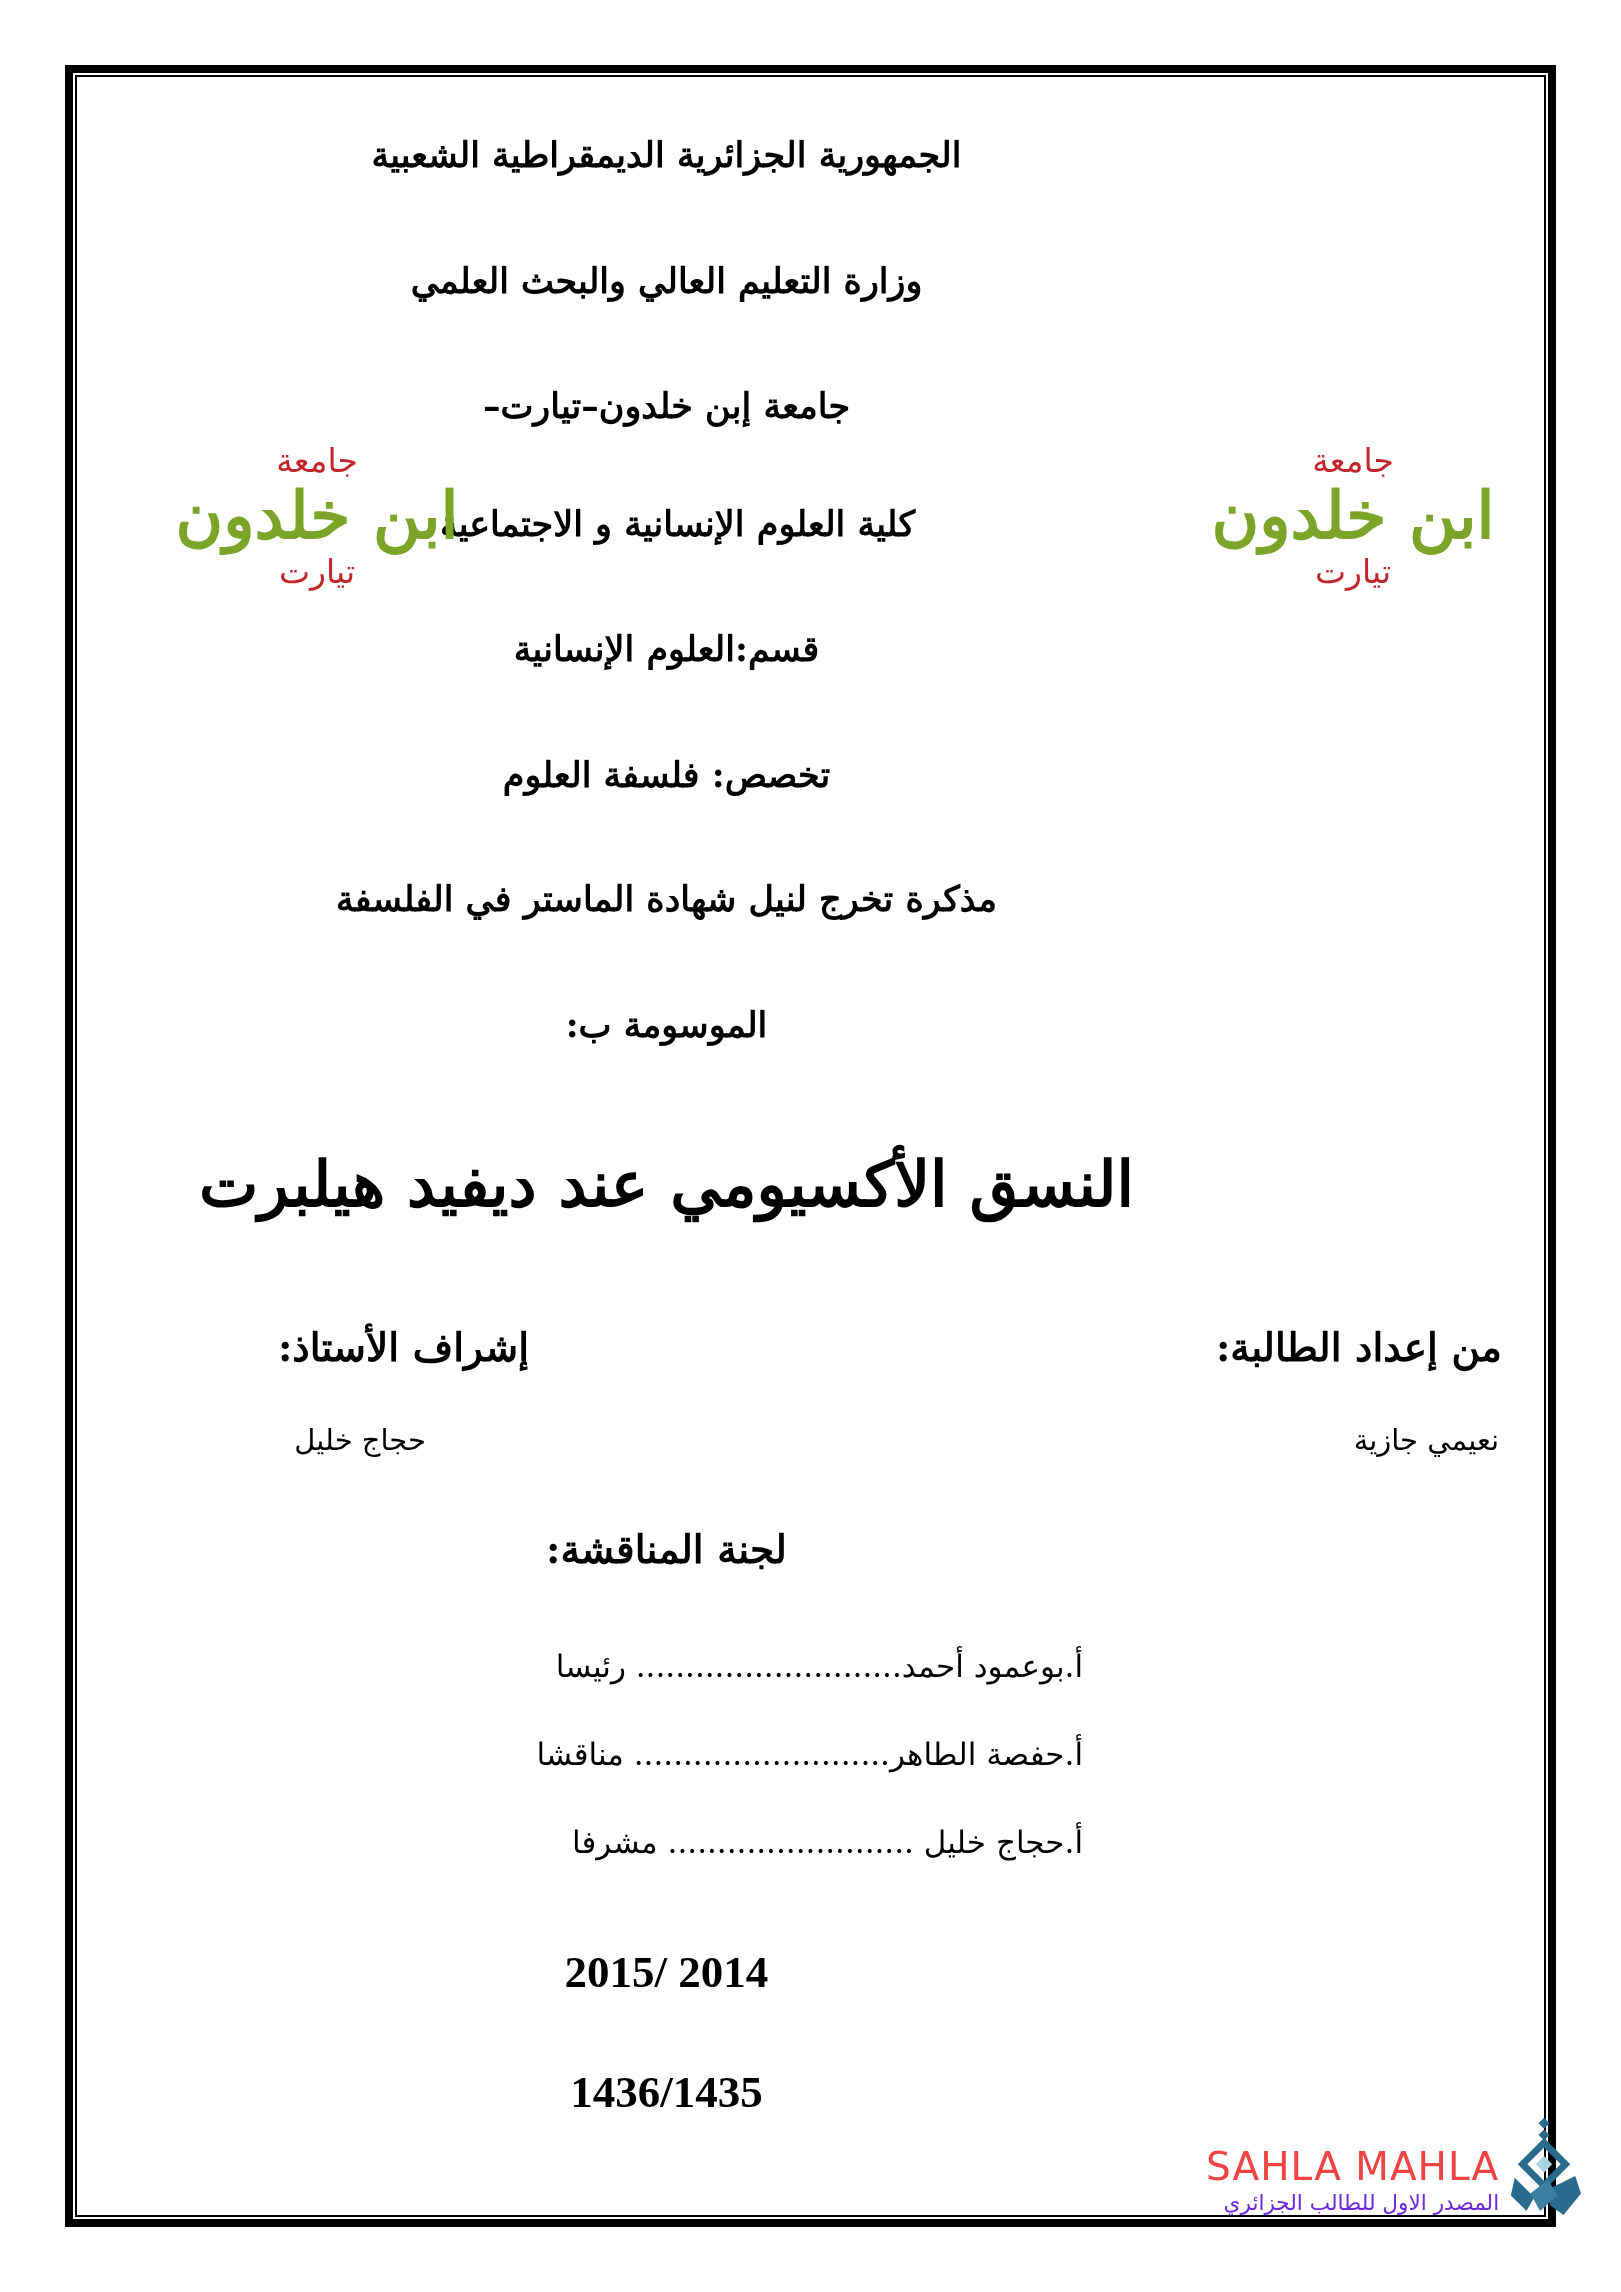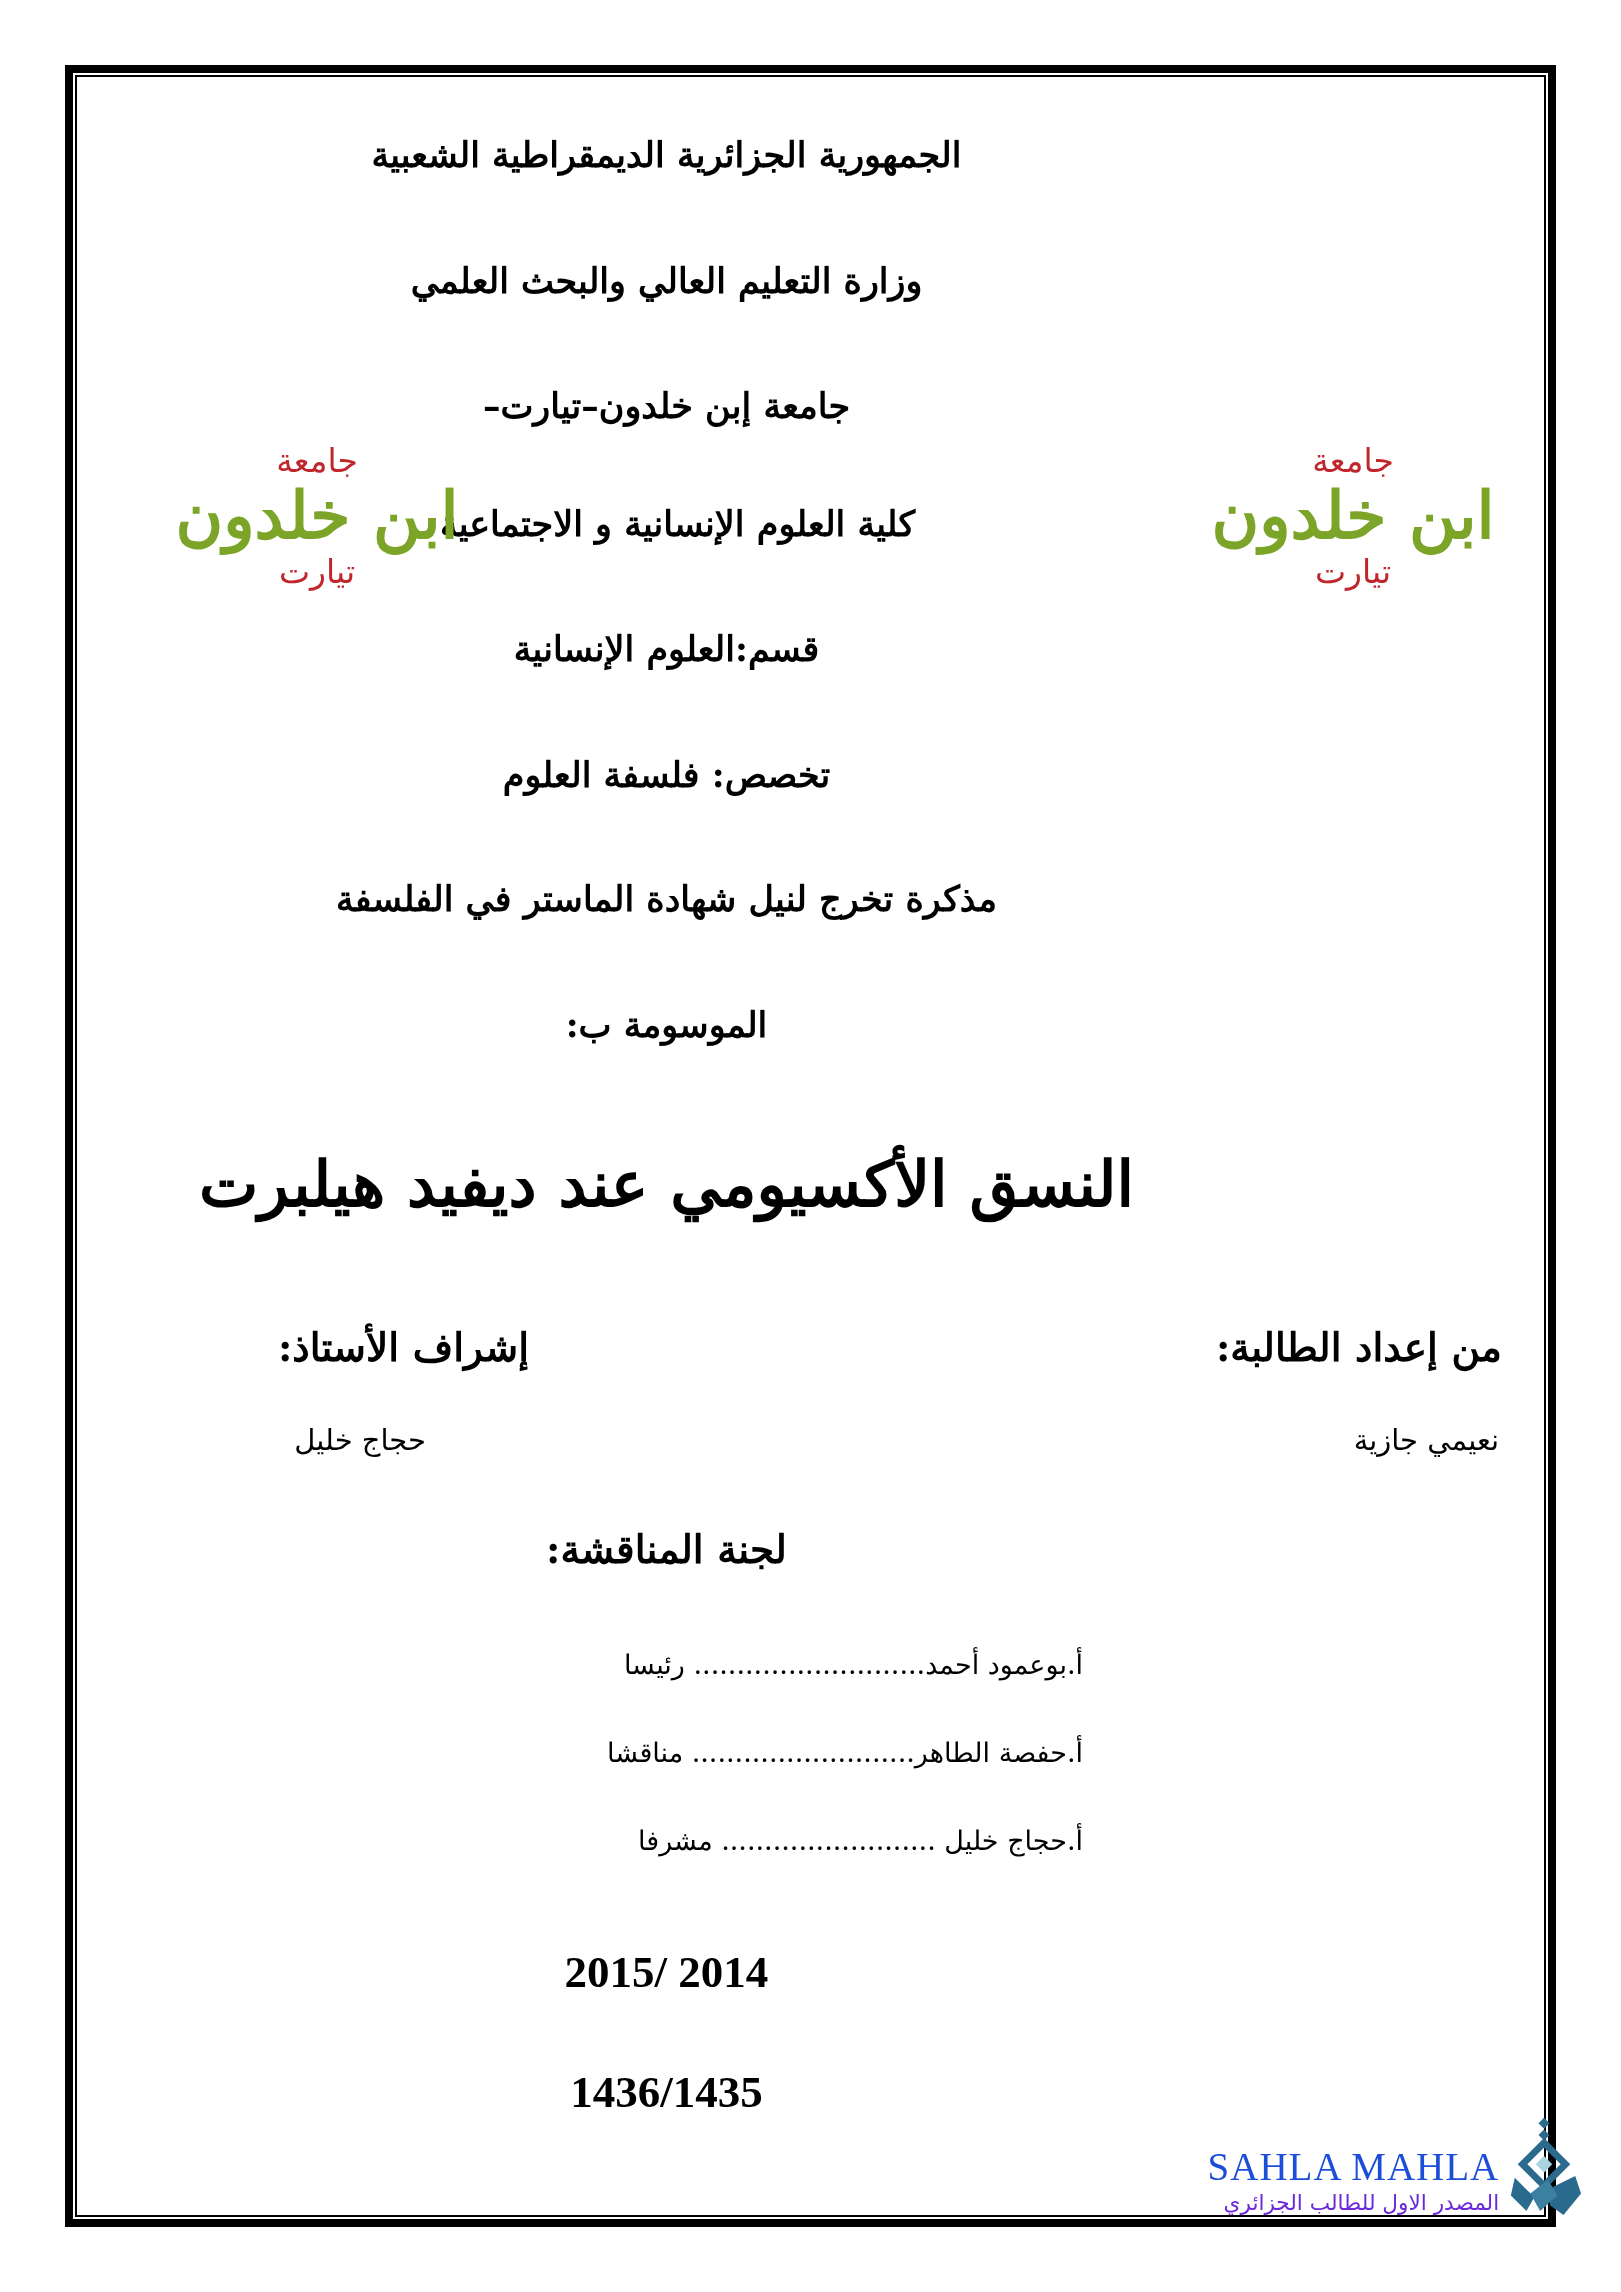--- a/index.html
+++ b/index.html
@@ -60,21 +60,21 @@
       font-size: 39px;
     }
     .name {
       font-size: 29px;
     }
     .jury {
       position: absolute;
       right: 538px;
       direction: rtl;
       white-space: nowrap;
-      font-size: 27px;
+      font-size: 31px;
       line-height: 1;
     }
     .year {
       font-family: "Liberation Serif", "DejaVu Serif", serif;
       font-weight: bold;
       font-size: 45px;
       direction: ltr;
     }
     .logo {
       position: absolute;
@@ -174,21 +174,21 @@
 <div class="line lbl" style="top:1530px;">لجنة المناقشة:</div>
 
 <div class="jury" style="top:1651px;">أ.بوعمود أحمد........................... رئيسا</div>
 <div class="jury" style="top:1739px;">أ.حفصة الطاهر.......................... مناقشا</div>
 <div class="jury" style="top:1827px;">أ.حجاج خليل ......................... مشرفا</div>
 
 <div class="line year" style="top:1950px;">2015/ 2014</div>
 <div class="line year" style="top:2070px;">1436/1435</div>
 
 <div class="wm">
-  <span class="wm-title" style="color:#1d4ed8;font-family:Liberation Serif, serif;">SAHLA MAHLA</span>
+  <span class="wm-title" style="color:#ef4444;">SAHLA MAHLA</span>
   <span class="wm-sub" style="color:#6d28d9;">المصدر الاول للطالب الجزائري</span>
 </div>
 <svg class="wm-icon" viewBox="0 0 80 110">
   <rect x="36" y="2" width="8" height="8" fill="#2a6a8c" transform="rotate(45 40 6)"></rect>
   <rect x="36" y="14" width="8" height="8" fill="#2a6a8c" transform="rotate(45 40 18)"></rect>
   <path d="M40 26 L62 48 L40 70 L18 48 Z" fill="none" stroke="#2a6a8c" stroke-width="7"></path>
   <rect x="34" y="42" width="12" height="12" fill="#a9d3e0" transform="rotate(45 40 48)"></rect>
   <path d="M10 62 L30 82 L22 96 L6 80 Z" fill="#2a6a8c"></path>
   <path d="M48 72 L72 60 L78 78 L60 100 L46 90 Z" fill="#2a6a8c"></path>
   <path d="M26 78 L44 64 L54 80 L36 96 Z" fill="#3d7fa0"></path>

